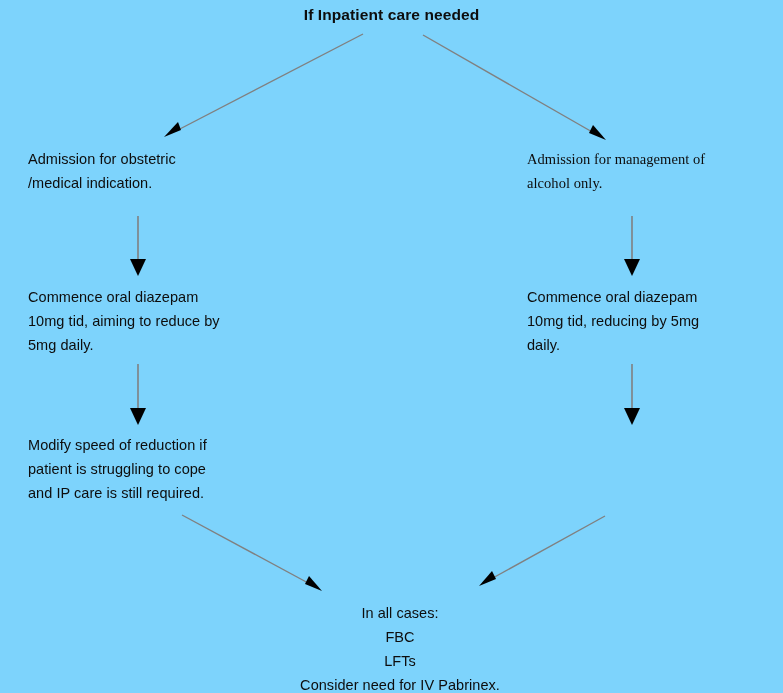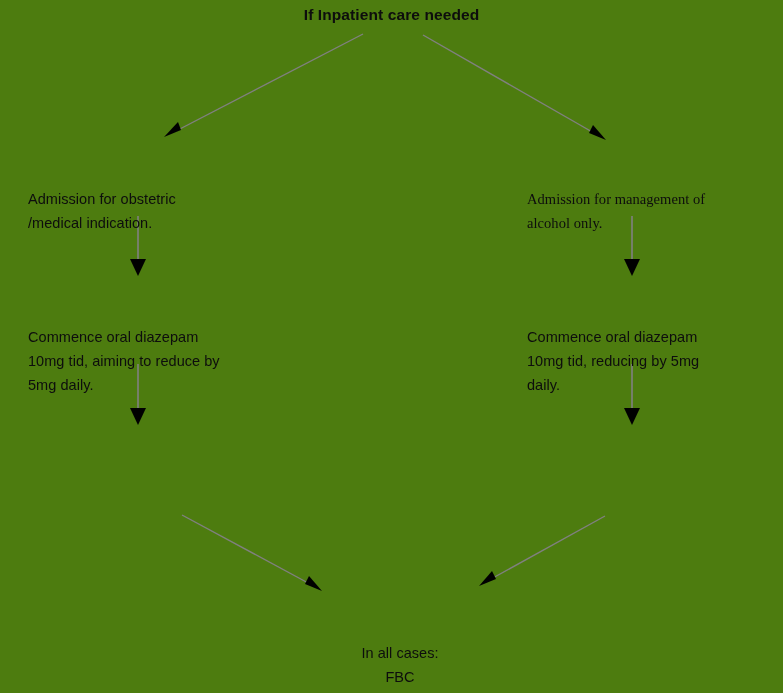--- a/index.html
+++ b/index.html
@@ -4,40 +4,39 @@
 <style>
   html, body {
     margin: 0;
     padding: 0;
     background: #ffffff;
   }
   #page {
     position: relative;
     width: 783px;
     height: 693px;
-    background: #4d7c0f;
+    background: #7dd3fc;
     overflow: hidden;
     font-family: "Liberation Sans", sans-serif;
     color: #0d0d0d;
   }
   #arrow-layer {
     position: absolute;
     left: 0;
     top: 0;
     width: 783px;
     height: 693px;
     pointer-events: none;
   }
   .node {
     position: absolute;
     font-size: 14.5px;
     line-height: 24px;
     white-space: pre-line;
     letter-spacing: 0.05px;
-    margin-top: 40px;
   }
   #title {
     position: absolute;
     left: 0;
     top: 4px;
     width: 783px;
     text-align: center;
     font-size: 15.5px;
     font-weight: bold;
     line-height: 22px;
@@ -113,20 +112,23 @@
 alcohol only.</div>
 
   <div class="node" id="node-left-2">Commence oral diazepam
 10mg tid, aiming to reduce by
 5mg daily.</div>
 
   <div class="node" id="node-right-2">Commence oral diazepam
 10mg tid, reducing by 5mg
 daily.</div>
 
+  <div class="node" id="node-left-3">Modify speed of reduction if
+patient is struggling to cope
+and IP care is still required.</div>
 
 
   <div class="node" id="node-bottom">In all cases:
 FBC
 LFTs
 Consider need for IV Pabrinex.</div>
 
 </div>
 
 </body></html>

